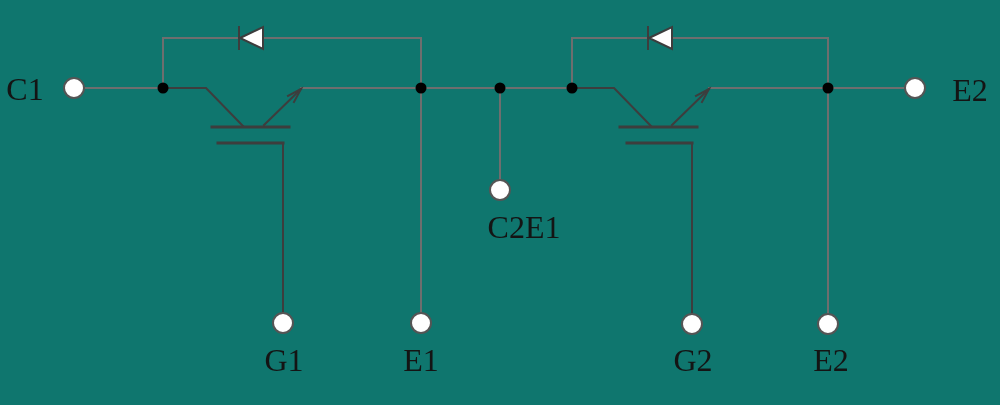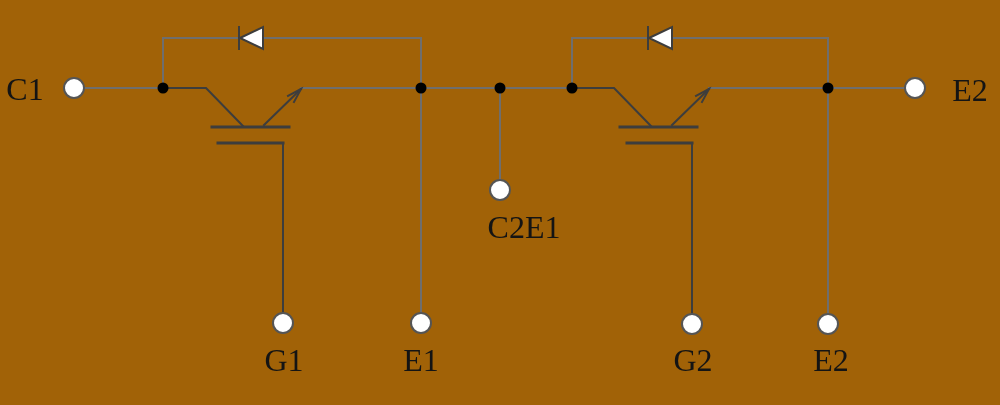--- a/index.html
+++ b/index.html
@@ -7,21 +7,21 @@
     padding: 0;
     background: #ffffff;
     width: 1000px;
     height: 405px;
     overflow: hidden;
   }
   .stage {
     position: relative;
     width: 1000px;
     height: 405px;
-    background: #a16207;
+    background: #0f766e;
   }
   svg {
     display: block;
   }
   text.term-label {
     font-family: "Liberation Serif", "DejaVu Serif", serif;
     font-size: 32px;
   }
 </style>
 </head>

